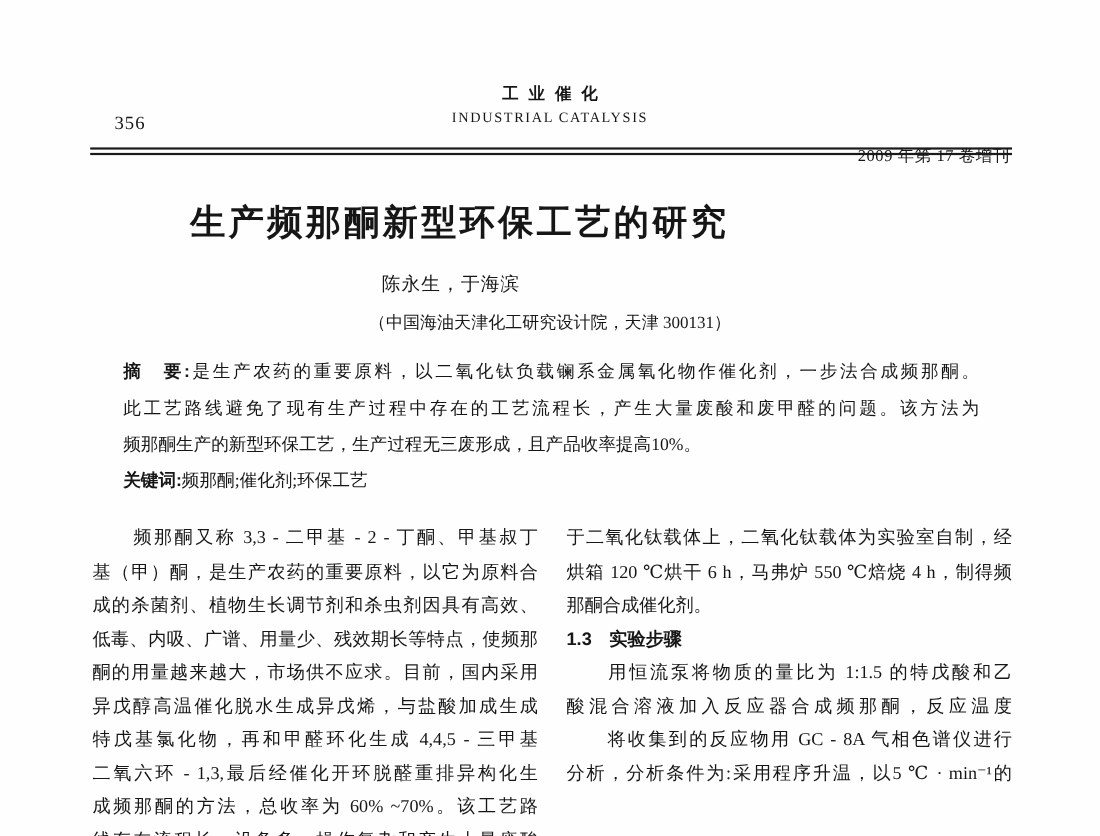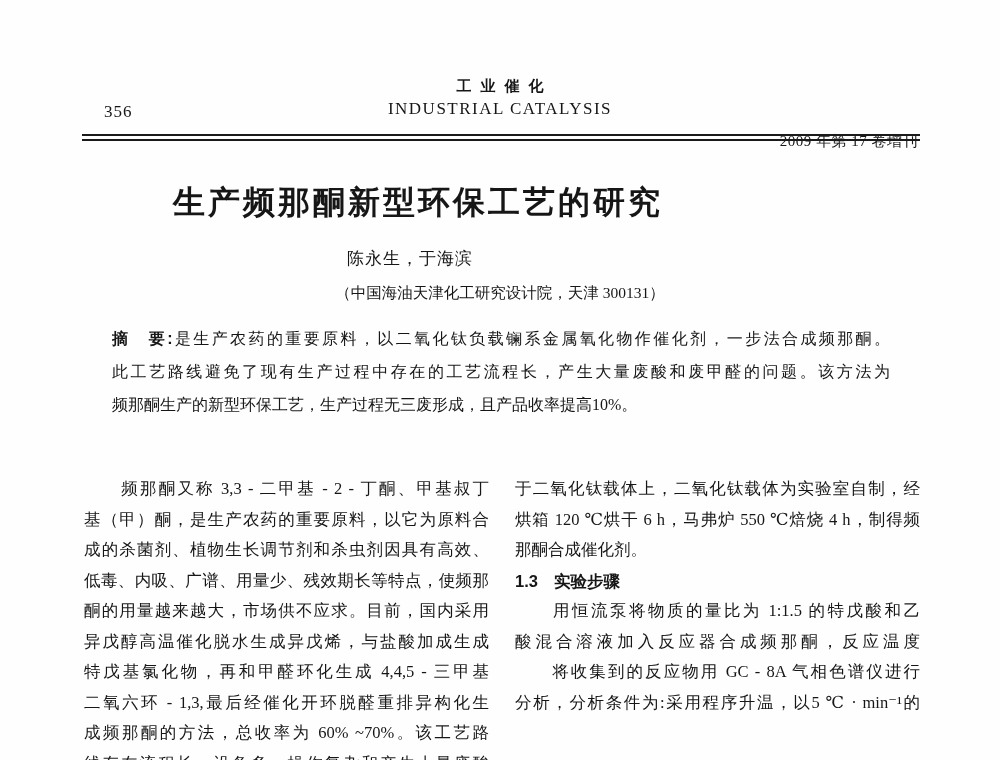--- a/index.html
+++ b/index.html
@@ -20,21 +20,21 @@
   .journal-block {
     position: absolute; left: 0; top: 78px; width: 1000px;
     text-align: center; line-height: 1;
   }
   .journal-cn {
     font-family: "Liberation Sans", "DejaVu Sans", sans-serif;
     font-weight: 600; font-size: 15px; letter-spacing: 9px;
     display: inline-block; padding-left: 9px; 
   }
   .journal-en {
-    margin-top: 6px; font-size: 17px; letter-spacing: 1.5px;
+    margin-top: 6px; font-size: 13px; letter-spacing: 1.5px;
     font-weight: 500;
   }
   .issue-info {
     position: absolute; right: 82px; top: 103px;
     font-size: 15px; letter-spacing: 0.5px; margin-top: 29px;
   }
   .header-rule {
     position: absolute; left: 82px; top: 134px; width: 838px; height: 7px;
     border-top: 2.5px solid #1a1a1a; border-bottom: 2px solid #1a1a1a;
   }
@@ -98,20 +98,23 @@
   <div class="article-title">生产频那酮新型环保工艺的研究</div>
   <div class="authors">陈永生，于海滨</div>
   <div class="affiliation">（中国海油天津化工研究设计院，天津 300131）</div>
 
   <div class="abstract-block">
     <div class="ab-line">
       <span class="bold-label">摘　要:</span><span>是生产农药的重要原料，以二氧化钛负载镧系金属氧化物作催化剂，一步法合成频那酮。</span>
     </div>
     <div class="ab-line">此工艺路线避免了现有生产过程中存在的工艺流程长，产生大量废酸和废甲醛的问题。该方法为</div>
     <div class="ab-line loose">频那酮生产的新型环保工艺，生产过程无三废形成，且产品收率提高10%。</div>
+    <div class="ab-line loose">
+      <span class="bold-label">关键词:</span><span>频那酮;催化剂;环保工艺</span>
+    </div>
   </div>
 
   <div class="columns">
 
     <div class="col">
       <div class="line">　　频那酮又称 3,3 - 二甲基 - 2 - 丁酮、甲基叔丁</div>
       <div class="line">基（甲）酮，是生产农药的重要原料，以它为原料合</div>
       <div class="line">成的杀菌剂、植物生长调节剂和杀虫剂因具有高效、</div>
       <div class="line">低毒、内吸、广谱、用量少、残效期长等特点，使频那</div>
       <div class="line">酮的用量越来越大，市场供不应求。目前，国内采用</div>

